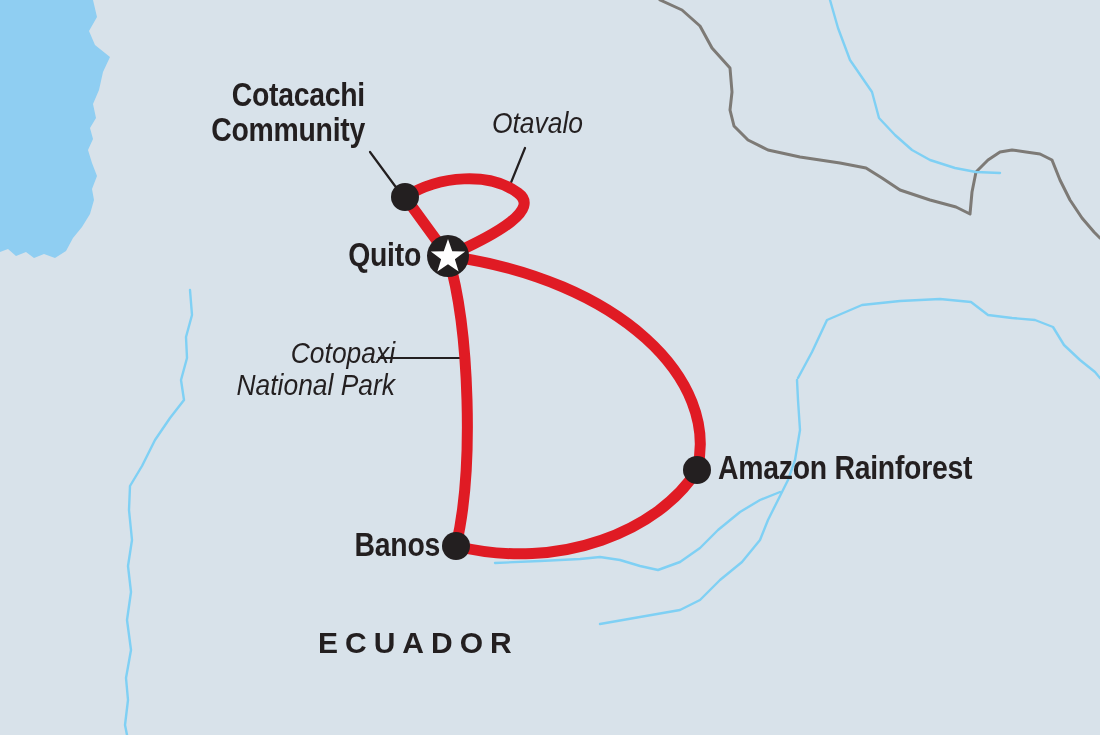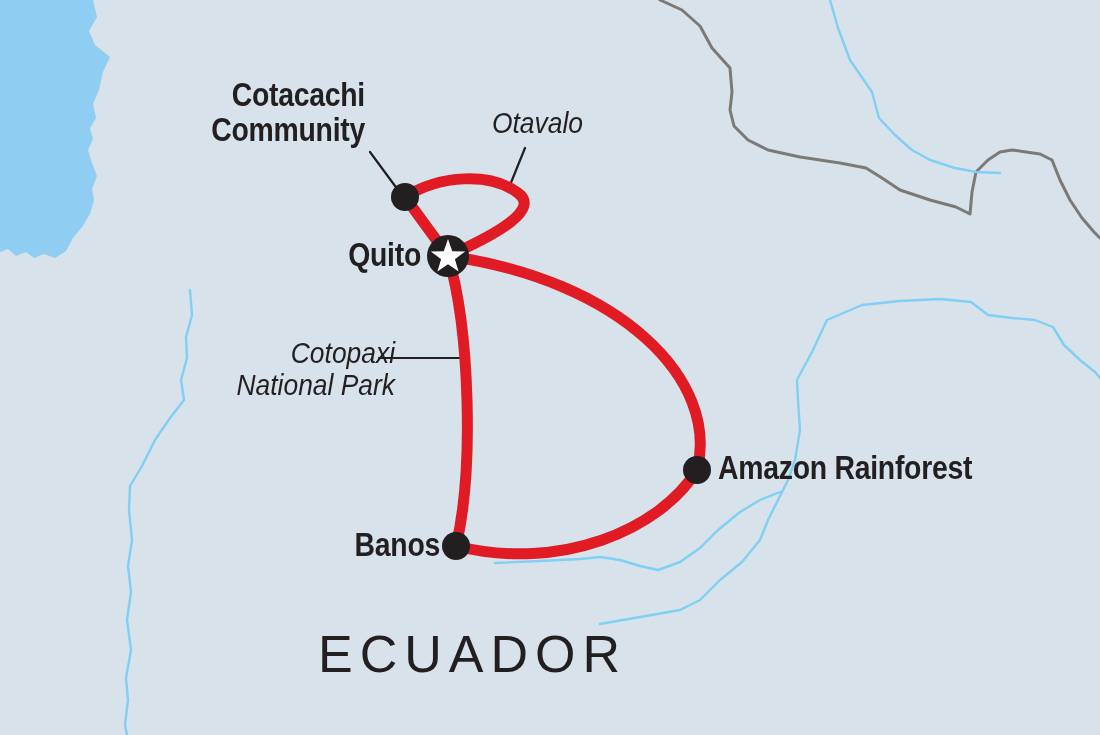--- a/index.html
+++ b/index.html
@@ -52,22 +52,22 @@
   }
   .label-region.anchor-right {
     transform-origin: 100% 50%;
     text-align: right;
   }
   .label-region.anchor-left {
     transform-origin: 0% 50%;
     text-align: left;
   }
   .label-country {
-    font-weight: normal;
-    font-size: 52px;
+    font-weight: bold;
+    font-size: 30px;
     letter-spacing: 7px;
     color: #231f20;
   }
 </style>
 </head>
 <body>
 
 <div id="map-root">
 
   <svg id="map-svg" viewBox="0 0 1100 735">

